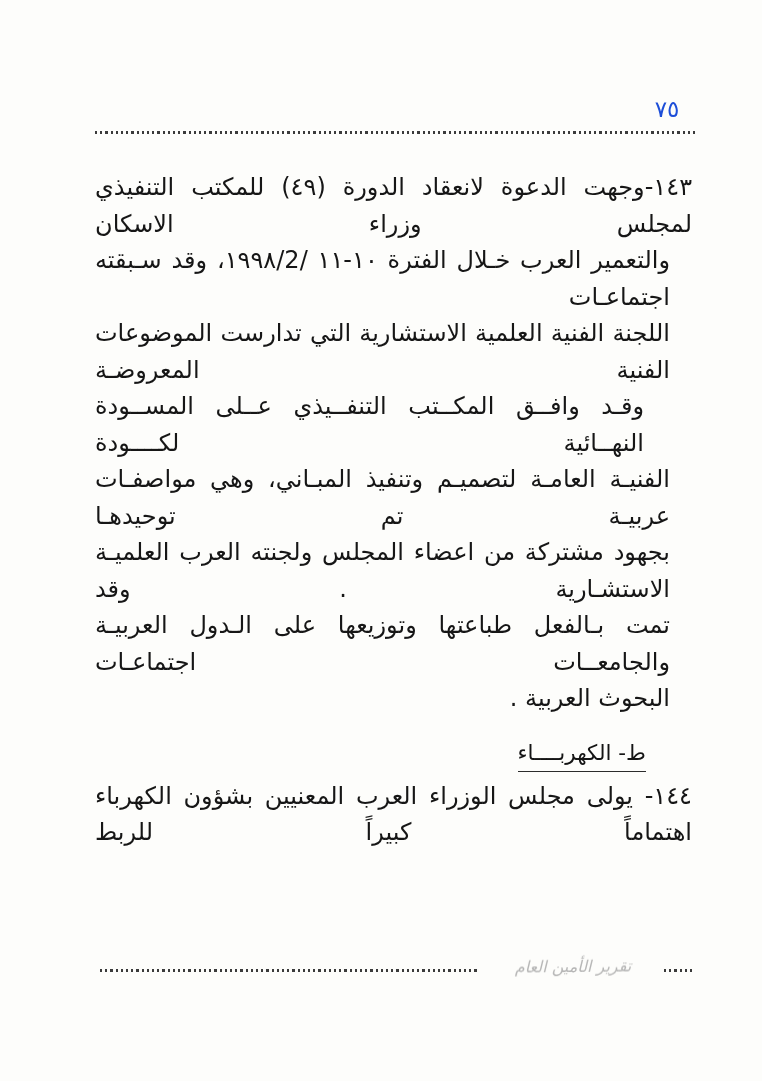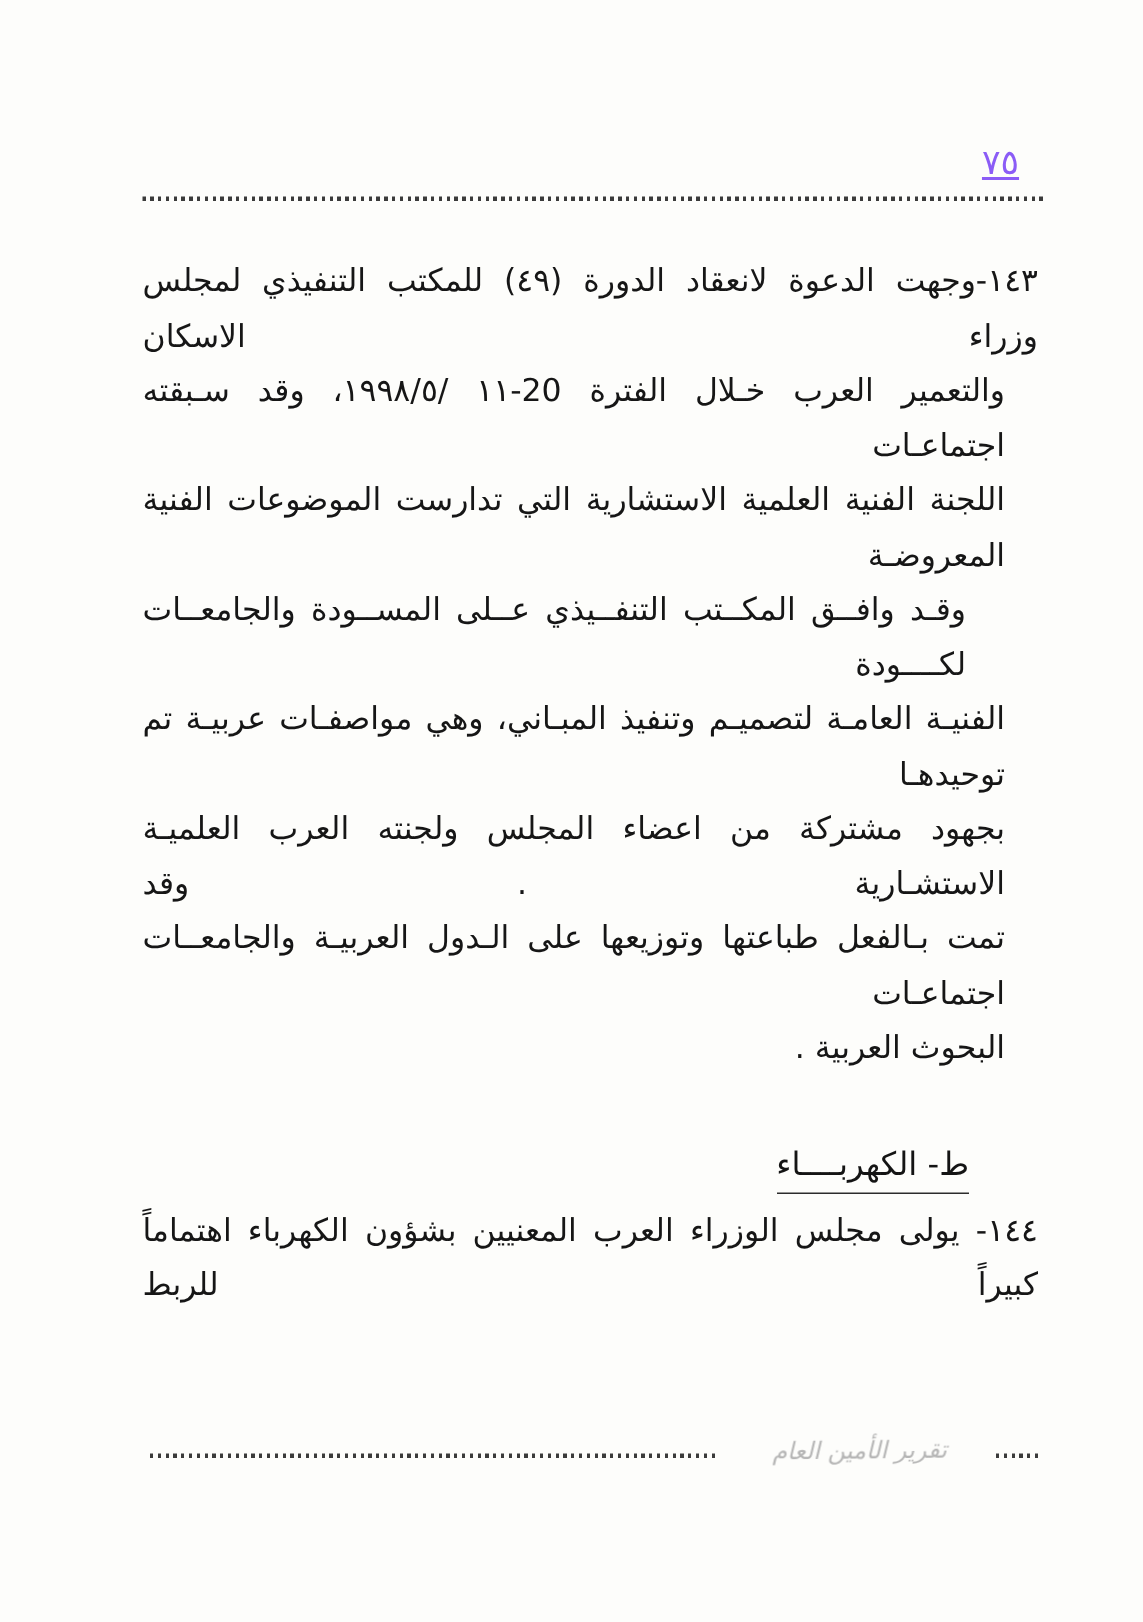--- a/index.html
+++ b/index.html
@@ -16,38 +16,38 @@
   .dotted-rule{
     position:absolute;height:3px;
     background-image:repeating-linear-gradient(90deg,#3b3b3b 0 2.2px,transparent 2.2px 5.2px);
   }
   .rule-top{top:131px;left:95px;width:602px;}
   .rule-bottom-long{top:969px;left:100px;width:378px;}
   .rule-bottom-short{top:969px;left:664px;width:30px;}
 
   .page-number{
     position:absolute;top:96px;left:641px;width:52px;
-    font-size:23px;text-align:center;color:#8b5cf6;text-decoration:underline;
+    font-size:23px;text-align:center;color:#1d4ed8;
   }
 
   .content{
     position:absolute;top:169px;left:95px;width:597px;
     direction:rtl;
   }
   .line{
-    font-size:21px;line-height:36.5px;color:#161616;
+    font-size:24px;line-height:36.5px;color:#161616;
     text-align:justify;text-align-last:justify;-moz-text-align-last:justify;
     white-space:normal;
   }
   .line.end{text-align:center;text-align-last:right;-moz-text-align-last:right;}
   .ind1{padding-right:22px;}
   .ind2{padding-right:48px;}
 
   .section-heading{
-    margin-top:42px;margin-bottom:7px;
+    margin-top:18px;margin-bottom:7px;
     padding-right:46px;
     font-size:21.5px;line-height:36px;
     text-align:right;direction:rtl;color:#141414;
   }
   .section-heading .underlined{
     border-bottom:1.6px solid #2c2c2c;
     padding-bottom:6px;
   }
 
   .stamp{
@@ -68,23 +68,23 @@
 <div class="scan-page">
 
   <div class="page-number">٧٥</div>
 
   <div class="dotted-rule rule-top"></div>
 
   <div class="content">
 
     <div>
       <div class="line">١٤٣-وجهت الدعوة لانعقاد الدورة (٤٩) للمكتب التنفيذي لمجلس وزراء الاسكان</div>
-      <div class="line ind1">والتعمير العرب خـلال الفترة 20-١١ /٥‏/١٩٩٨، وقد سـبقته اجتماعـات</div>
+      <div class="line ind1">والتعمير العرب خـلال الفترة ١٠-١١ /2‏/١٩٩٨، وقد سـبقته اجتماعـات</div>
       <div class="line ind1">اللجنة الفنية العلمية الاستشارية التي تدارست الموضوعات الفنية المعروضـة</div>
-      <div class="line ind2">وقـد وافــق المكــتب التنفــيذي عــلى المســودة والجامعــات لكــــودة</div>
+      <div class="line ind2">وقـد وافــق المكــتب التنفــيذي عــلى المســودة النهــائية لكــــودة</div>
       <div class="line ind1">الفنيـة العامـة لتصميـم وتنفيذ المبـاني، وهي مواصفـات عربيـة تم توحيدهـا</div>
       <div class="line ind1">بجهود مشتركة من اعضاء المجلس ولجنته العرب العلميـة الاستشـارية . وقد</div>
       <div class="line ind1">تمت بـالفعل طباعتها وتوزيعها على الـدول العربيـة والجامعــات اجتماعـات</div>
       <div class="line ind1 end">البحوث العربية .</div>
     </div>
 
     <div class="section-heading">
       <span class="underlined">ط- الكهربــــاء</span>
     </div>
 

